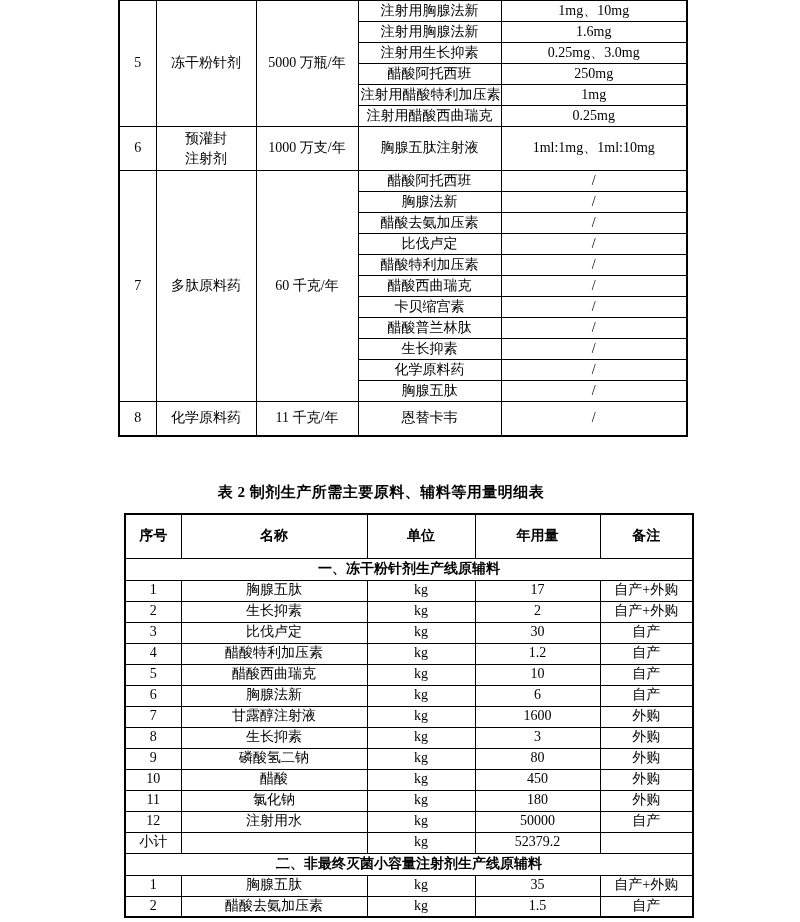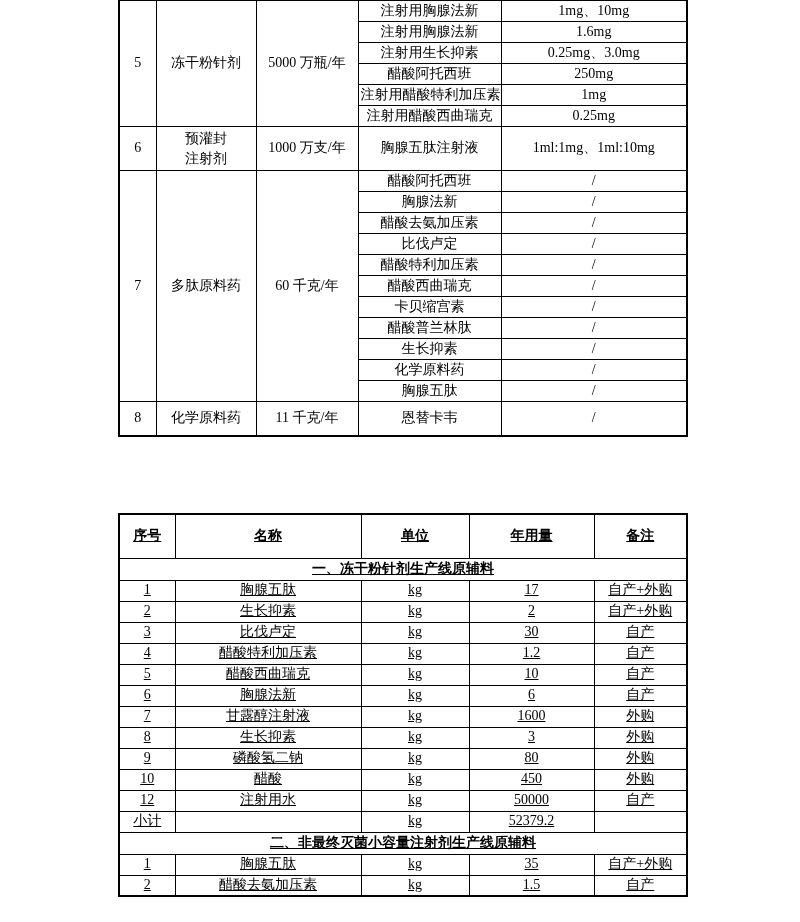--- a/index.html
+++ b/index.html
@@ -36,24 +36,23 @@
   .t1 .two-line div { line-height:1.4; }
   
   .t2-title {
     position:absolute; top:483px; left:75px; width:612px;
     text-align:center;
     font-size:15px; font-weight:bold;
     letter-spacing:0.5px;
   }
   
   .t2 {
-    position:absolute; left:118px; top:513px;
+    position:absolute; left:124px; top:513px;
     width:568px;
     border:2px solid #000;
-    text-decoration:underline;
   }
   .t2 thead tr { height:44px; }
   .t2 th { font-weight:bold; font-size:14px; }
   .t2 tr.section { height:22px; }
   .t2 tr.section td { font-weight:bold; }
   .t2 tr.data { height:21px; }
 </style>
 </head>
 <body>
 
@@ -159,20 +158,21 @@
       <tr class="row8">
         <td>8</td>
         <td>化学原料药</td>
         <td>11 千克/年</td>
         <td>恩替卡韦</td>
         <td>/</td>
       </tr>
     </tbody>
   </table>
 
+  <div class="t2-title">表 2 制剂生产所需主要原料、辅料等用量明细表</div>
 
   <table class="t2">
     <colgroup>
       <col style="width:56px">
         <col style="width:186px">
         <col style="width:108px">
         <col style="width:125px">
         <col style="width:93px">
     </colgroup>
     <thead>
@@ -252,20 +252,27 @@
         <td>外购</td>
       </tr>
       <tr class="data">
         <td>10</td>
         <td>醋酸</td>
         <td>kg</td>
         <td>450</td>
         <td>外购</td>
       </tr>
       <tr class="data">
+        <td>11</td>
+        <td>氯化钠</td>
+        <td>kg</td>
+        <td>180</td>
+        <td>外购</td>
+      </tr>
+      <tr class="data">
         <td>12</td>
         <td>注射用水</td>
         <td>kg</td>
         <td>50000</td>
         <td>自产</td>
       </tr>
       <tr class="data">
         <td>小计</td>
         <td></td>
         <td>kg</td>

